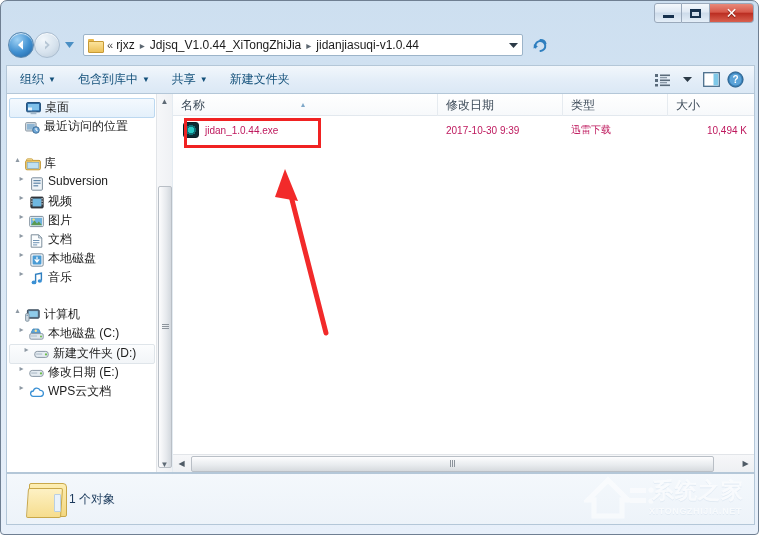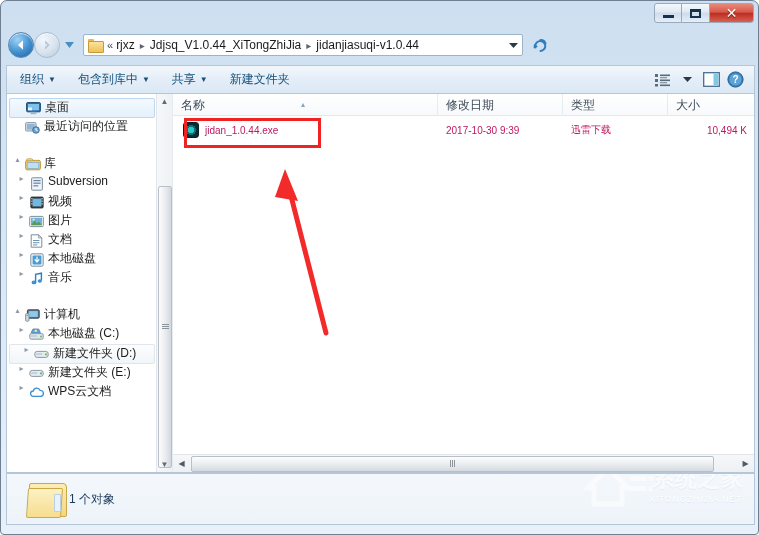--- a/index.html
+++ b/index.html
@@ -226,21 +226,21 @@
     border:1px solid #c9a84a;border-radius:2px;
     transform:skewX(-4deg);
   }
   #statusfolder .slip{
     position:absolute;left:27px;top:13px;width:5px;height:16px;background:#e9f2fb;
     border:1px solid #b9cfe3;border-radius:1px;
   }
   #statustext{font-size:12px;color:#1b3a5c;}
   
   #watermark{
-    position:absolute;right:6px;bottom:14px;width:166px;height:52px;
+    position:absolute;right:6px;bottom:2px;width:166px;height:52px;
     opacity:.55;pointer-events:none;overflow:hidden;
   }
   #wm-cn{
     position:absolute;right:4px;top:6px;font-size:22px;font-weight:bold;color:#ffffff;
     letter-spacing:1px;text-shadow:0 1px 0 #d7e3ef;
   }
   #wm-en{
     position:absolute;right:6px;bottom:6px;font-size:9px;font-weight:bold;color:#ffffff;
     letter-spacing:.6px;text-shadow:0 1px 0 #d7e3ef;
   }
@@ -526,21 +526,21 @@
         </div>
         <div class="sbitem sb-indent1">
           <span class="sbexp">▸</span>
           <span class="sbicon">
             <svg width="15" height="11" viewBox="0 0 15 11">
               <rect x="0.8" y="2.4" width="13.4" height="6" rx="2.4" fill="#e4ebf1" stroke="#8a98a5" stroke-width="1"></rect>
               <rect x="2.2" y="4.4" width="6" height="1.3" fill="#b7c3cf"></rect>
               <circle cx="12" cy="5.4" r="1.1" fill="#6bbf4a"></circle>
             </svg>
           </span>
-          <span class="sblabel">新建文件夹 (E:)</span>
+          <span class="sblabel">修改日期 (E:)</span>
         </div>
         <div class="sbitem sb-indent1">
           <span class="sbexp">▸</span>
           <span class="sbicon">
             <svg width="16" height="12" viewBox="0 0 16 12">
               <path d="M4.2 9.4 A2.7 2.7 0 0 1 4.4 4 A3.4 3.4 0 0 1 11 3.4 A2.9 2.9 0 0 1 11.8 9.4 Z" fill="none" stroke="#3a90d4" stroke-width="1.3" stroke-linejoin="round"></path>
             </svg>
           </span>
           <span class="sblabel">WPS云文档</span>
         </div>

